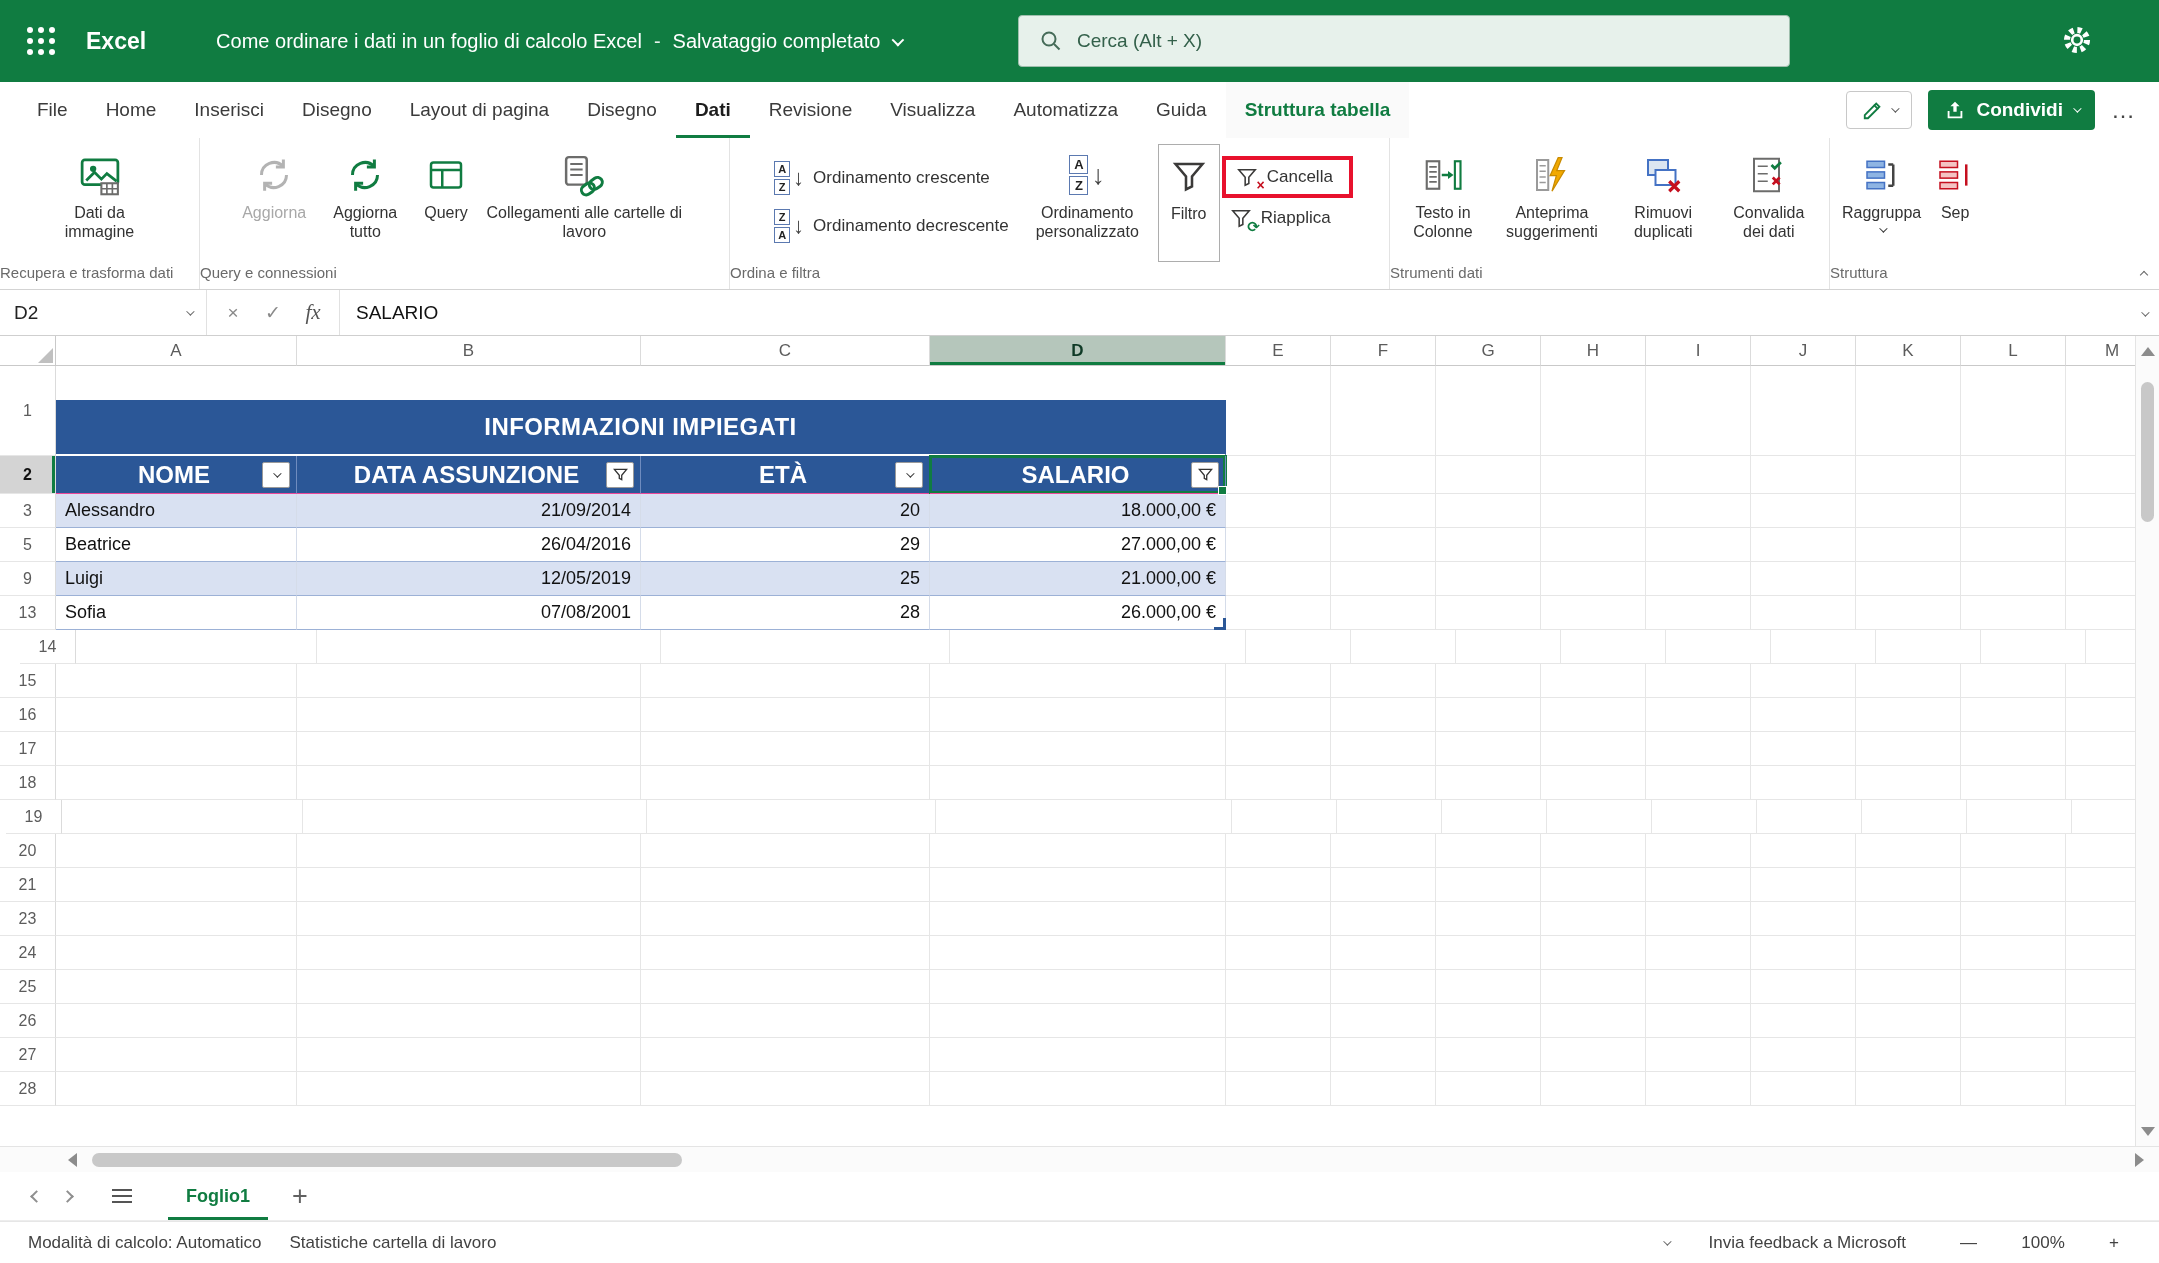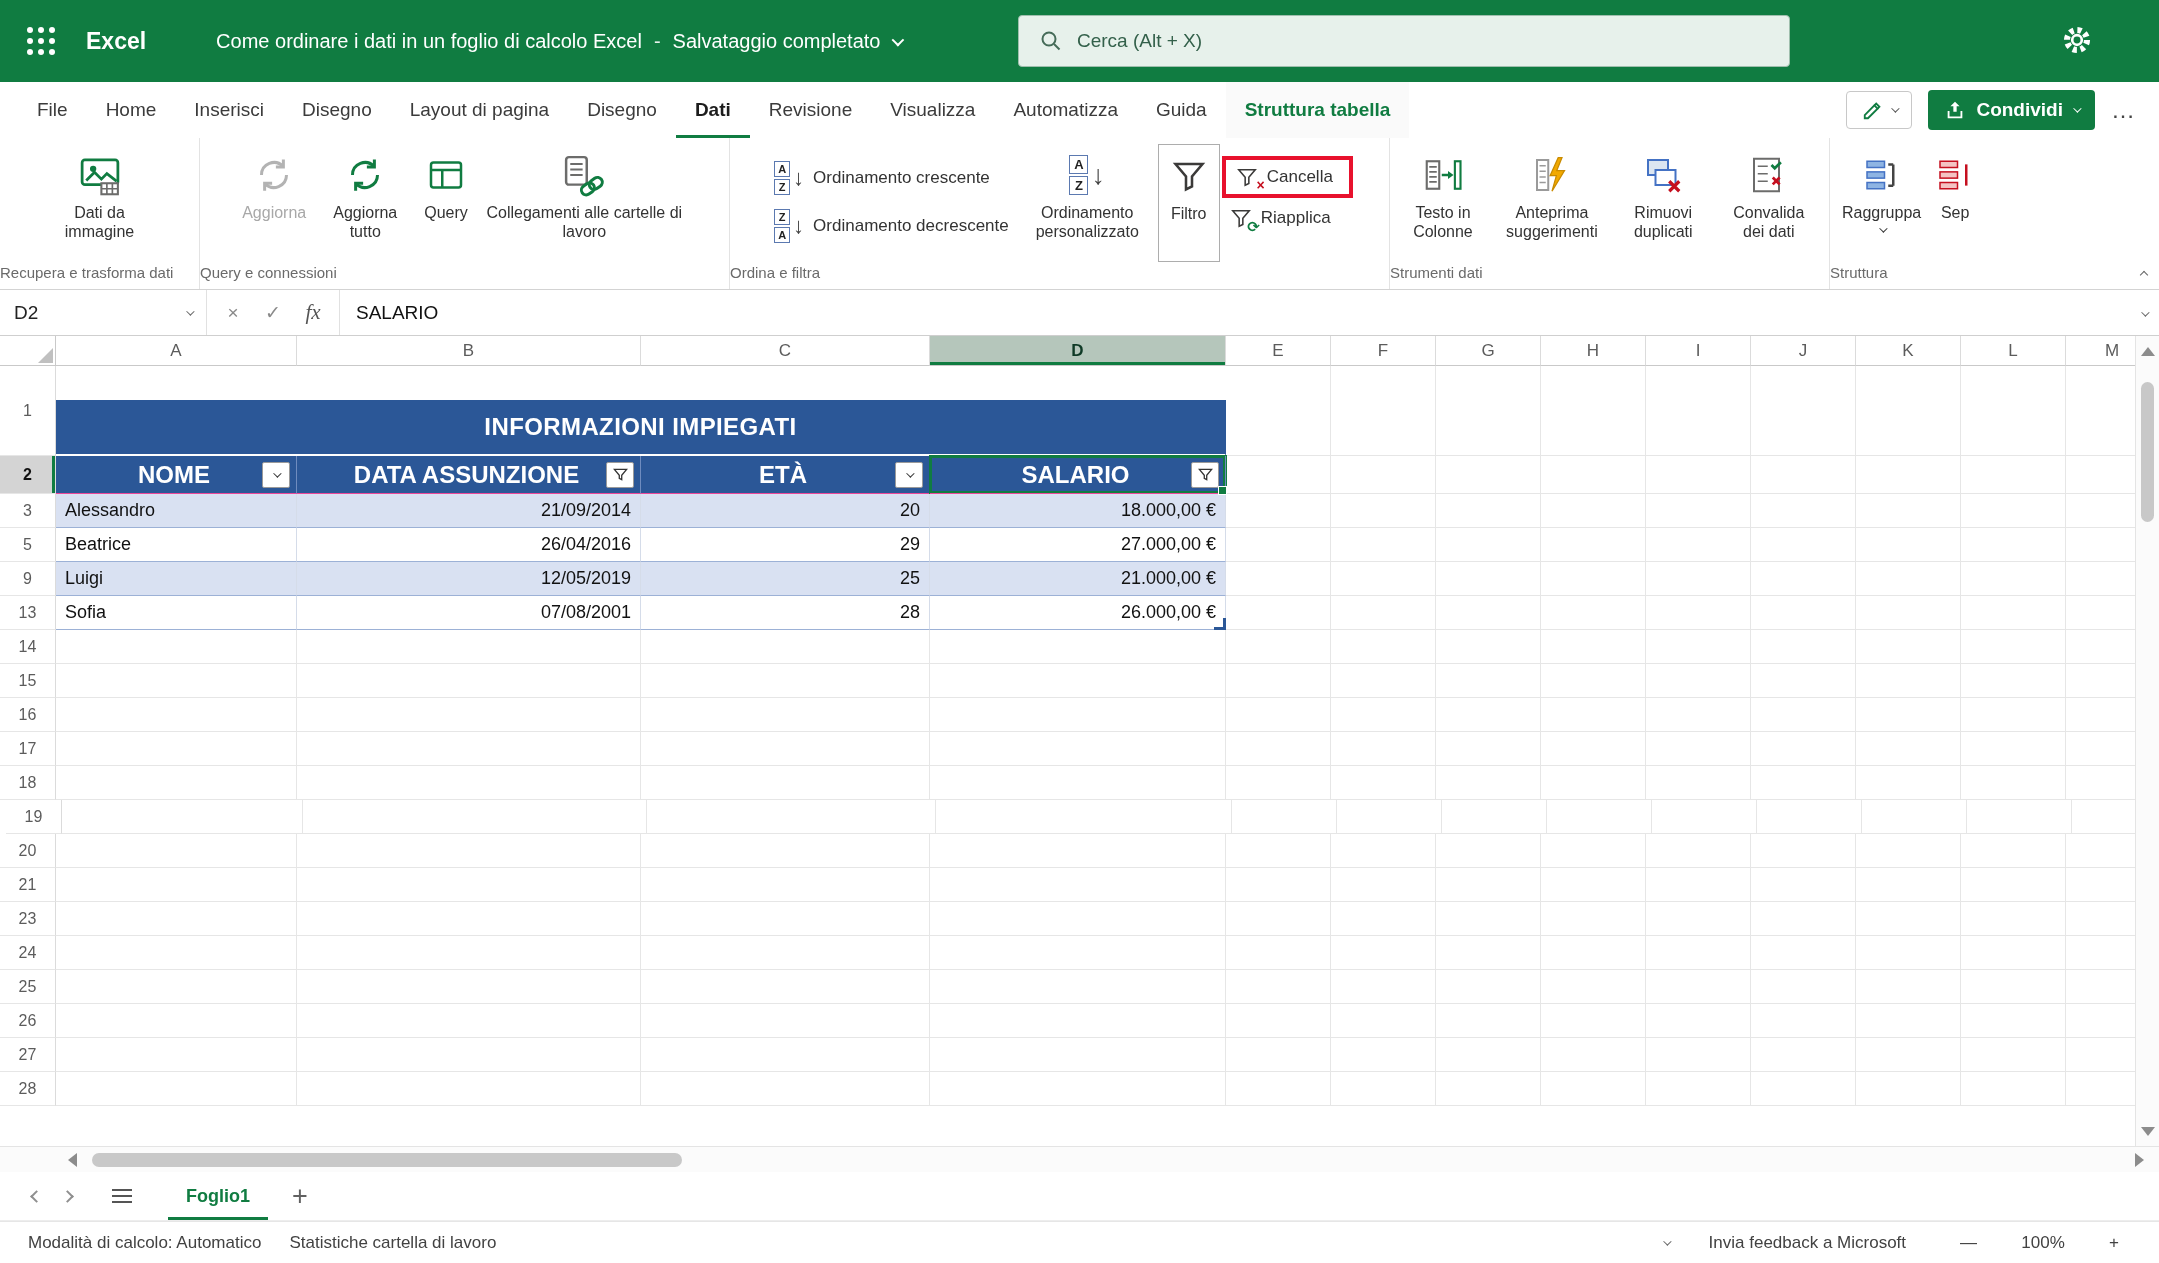--- a/index.html
+++ b/index.html
@@ -563,21 +563,21 @@
         <div class="cell" style="width: 105px;"></div>
         <div class="cell" style="width: 105px;"></div>
         <div class="cell" style="width: 105px;"></div>
         <div class="cell" style="width: 105px;"></div>
         <div class="cell" style="width: 105px;"></div>
         <div class="cell" style="width: 105px;"></div>
         <div class="cell" style="width: 105px;"></div>
         <div class="cell" style="width: 105px;"></div>
         <div class="cell" style="width: 93px;"></div>
       </div>
-      <div class="grow" style="height: 34px;">
+      <div class="grow" style="height: 34px; padding-left: 20px;">
         <div class="rownum" style="width: 56px;">14</div>
         <div class="cell" style="width: 241px;"></div>
         <div class="cell" style="width: 344px;"></div>
         <div class="cell" style="width: 289px;"></div>
         <div class="cell" style="width: 296px;"></div>
         <div class="cell" style="width: 105px;"></div>
         <div class="cell" style="width: 105px;"></div>
         <div class="cell" style="width: 105px;"></div>
         <div class="cell" style="width: 105px;"></div>
         <div class="cell" style="width: 105px;"></div>

